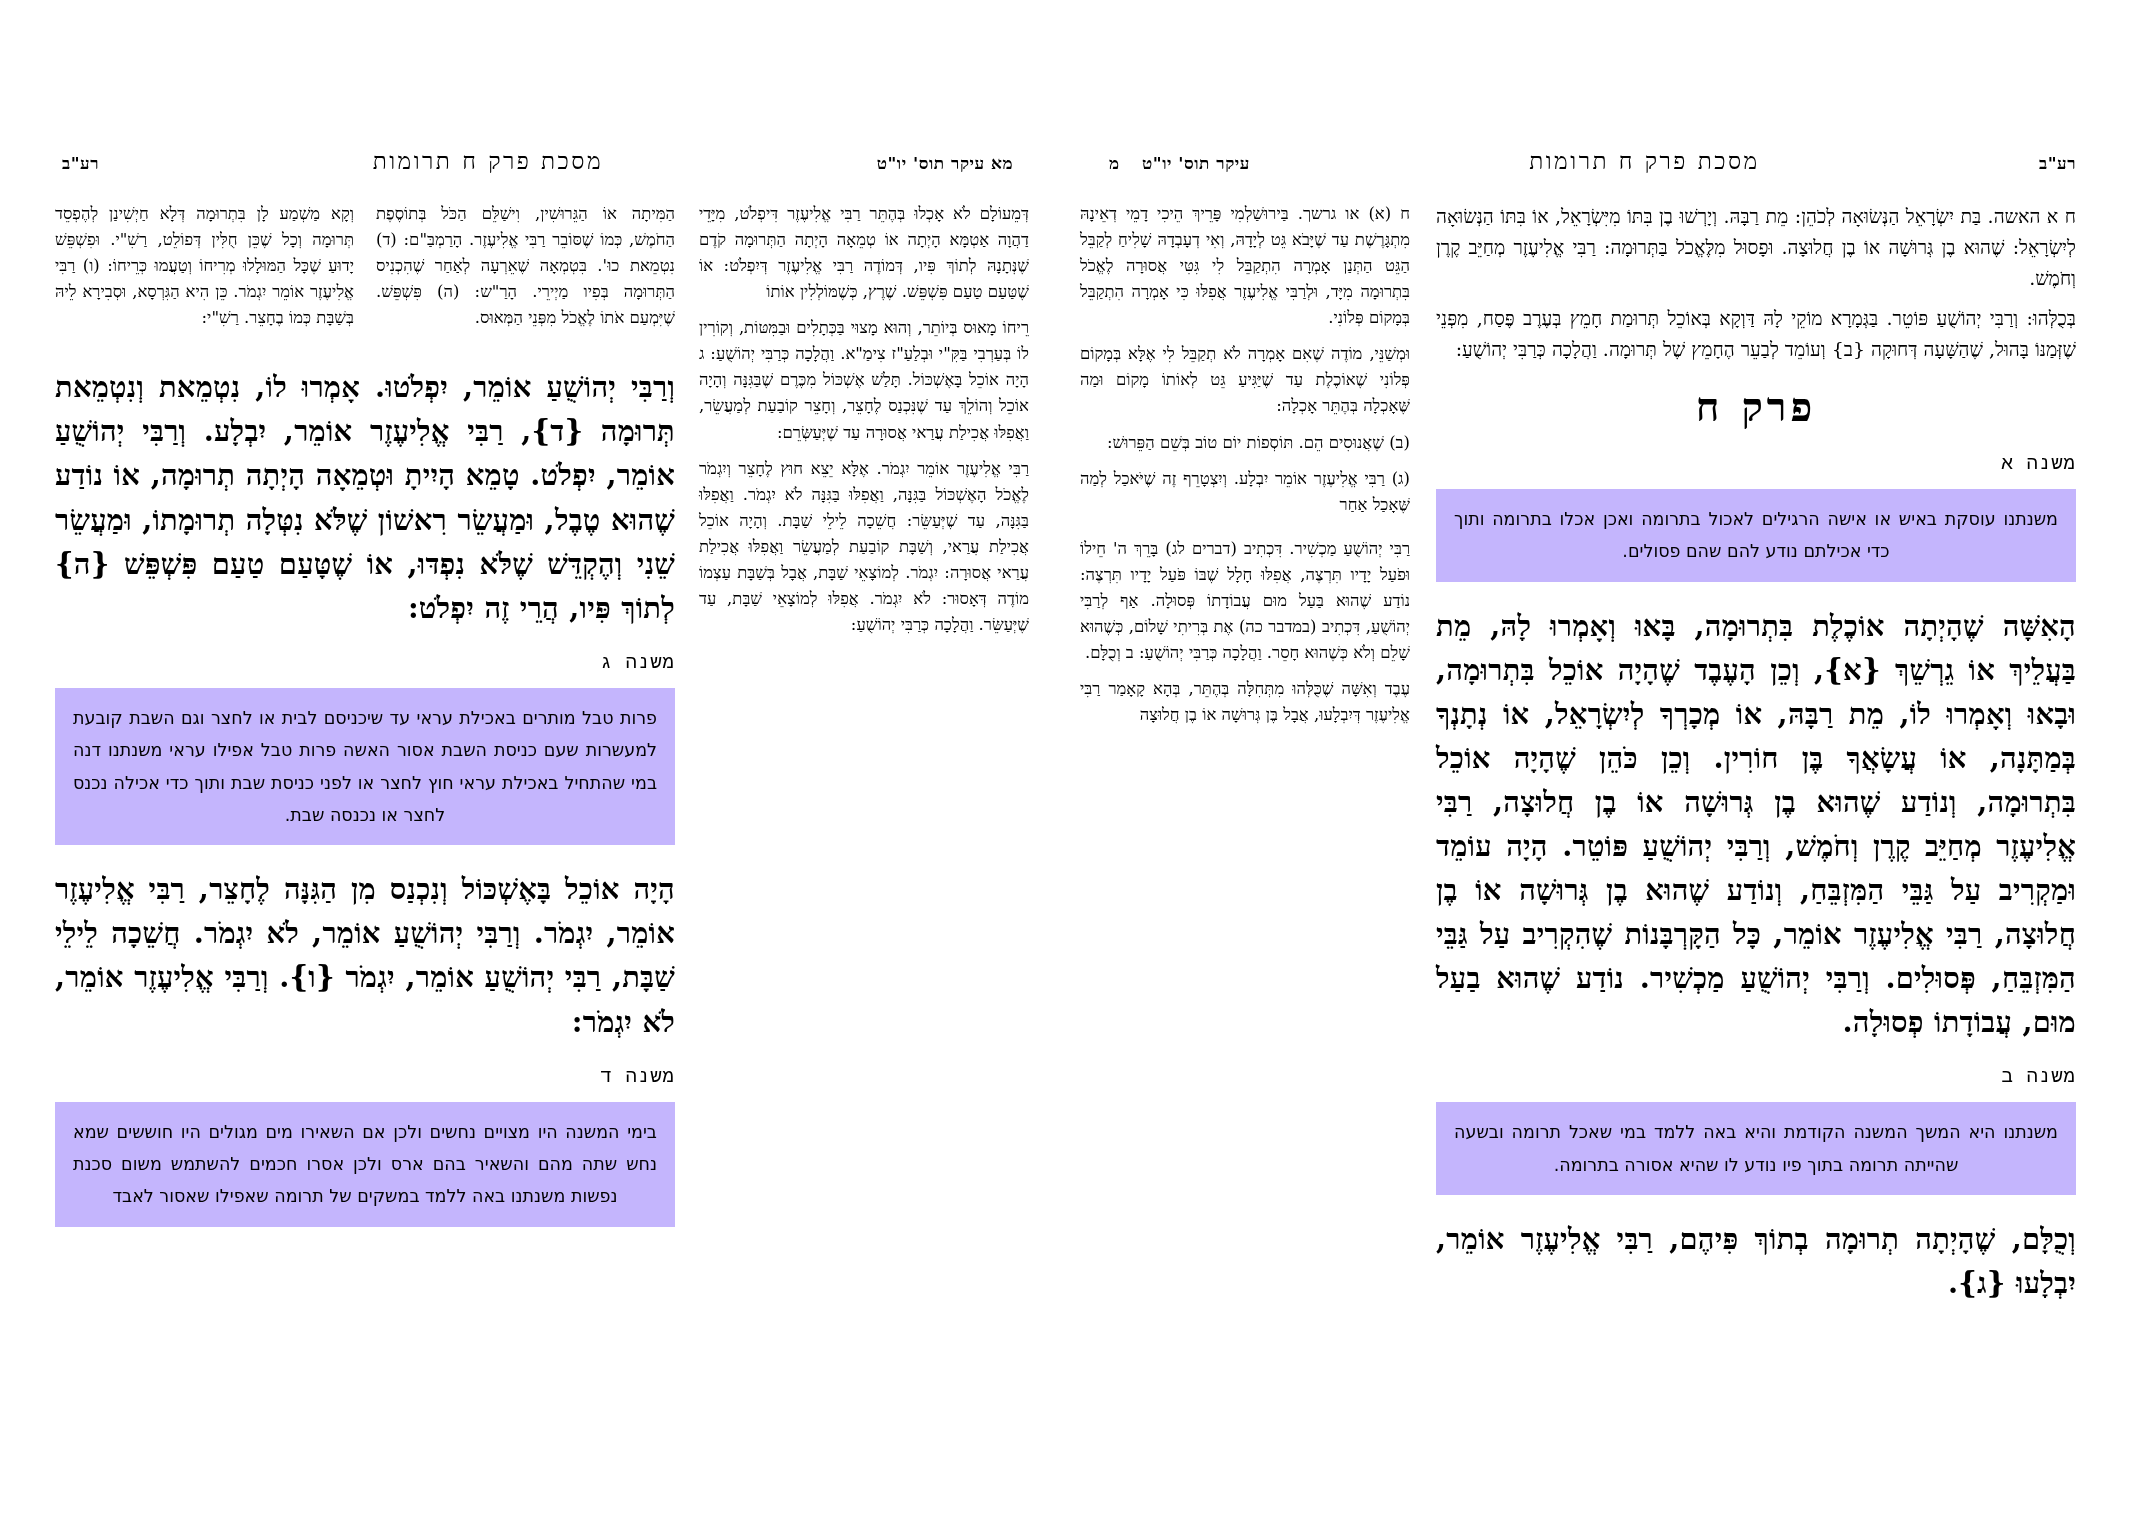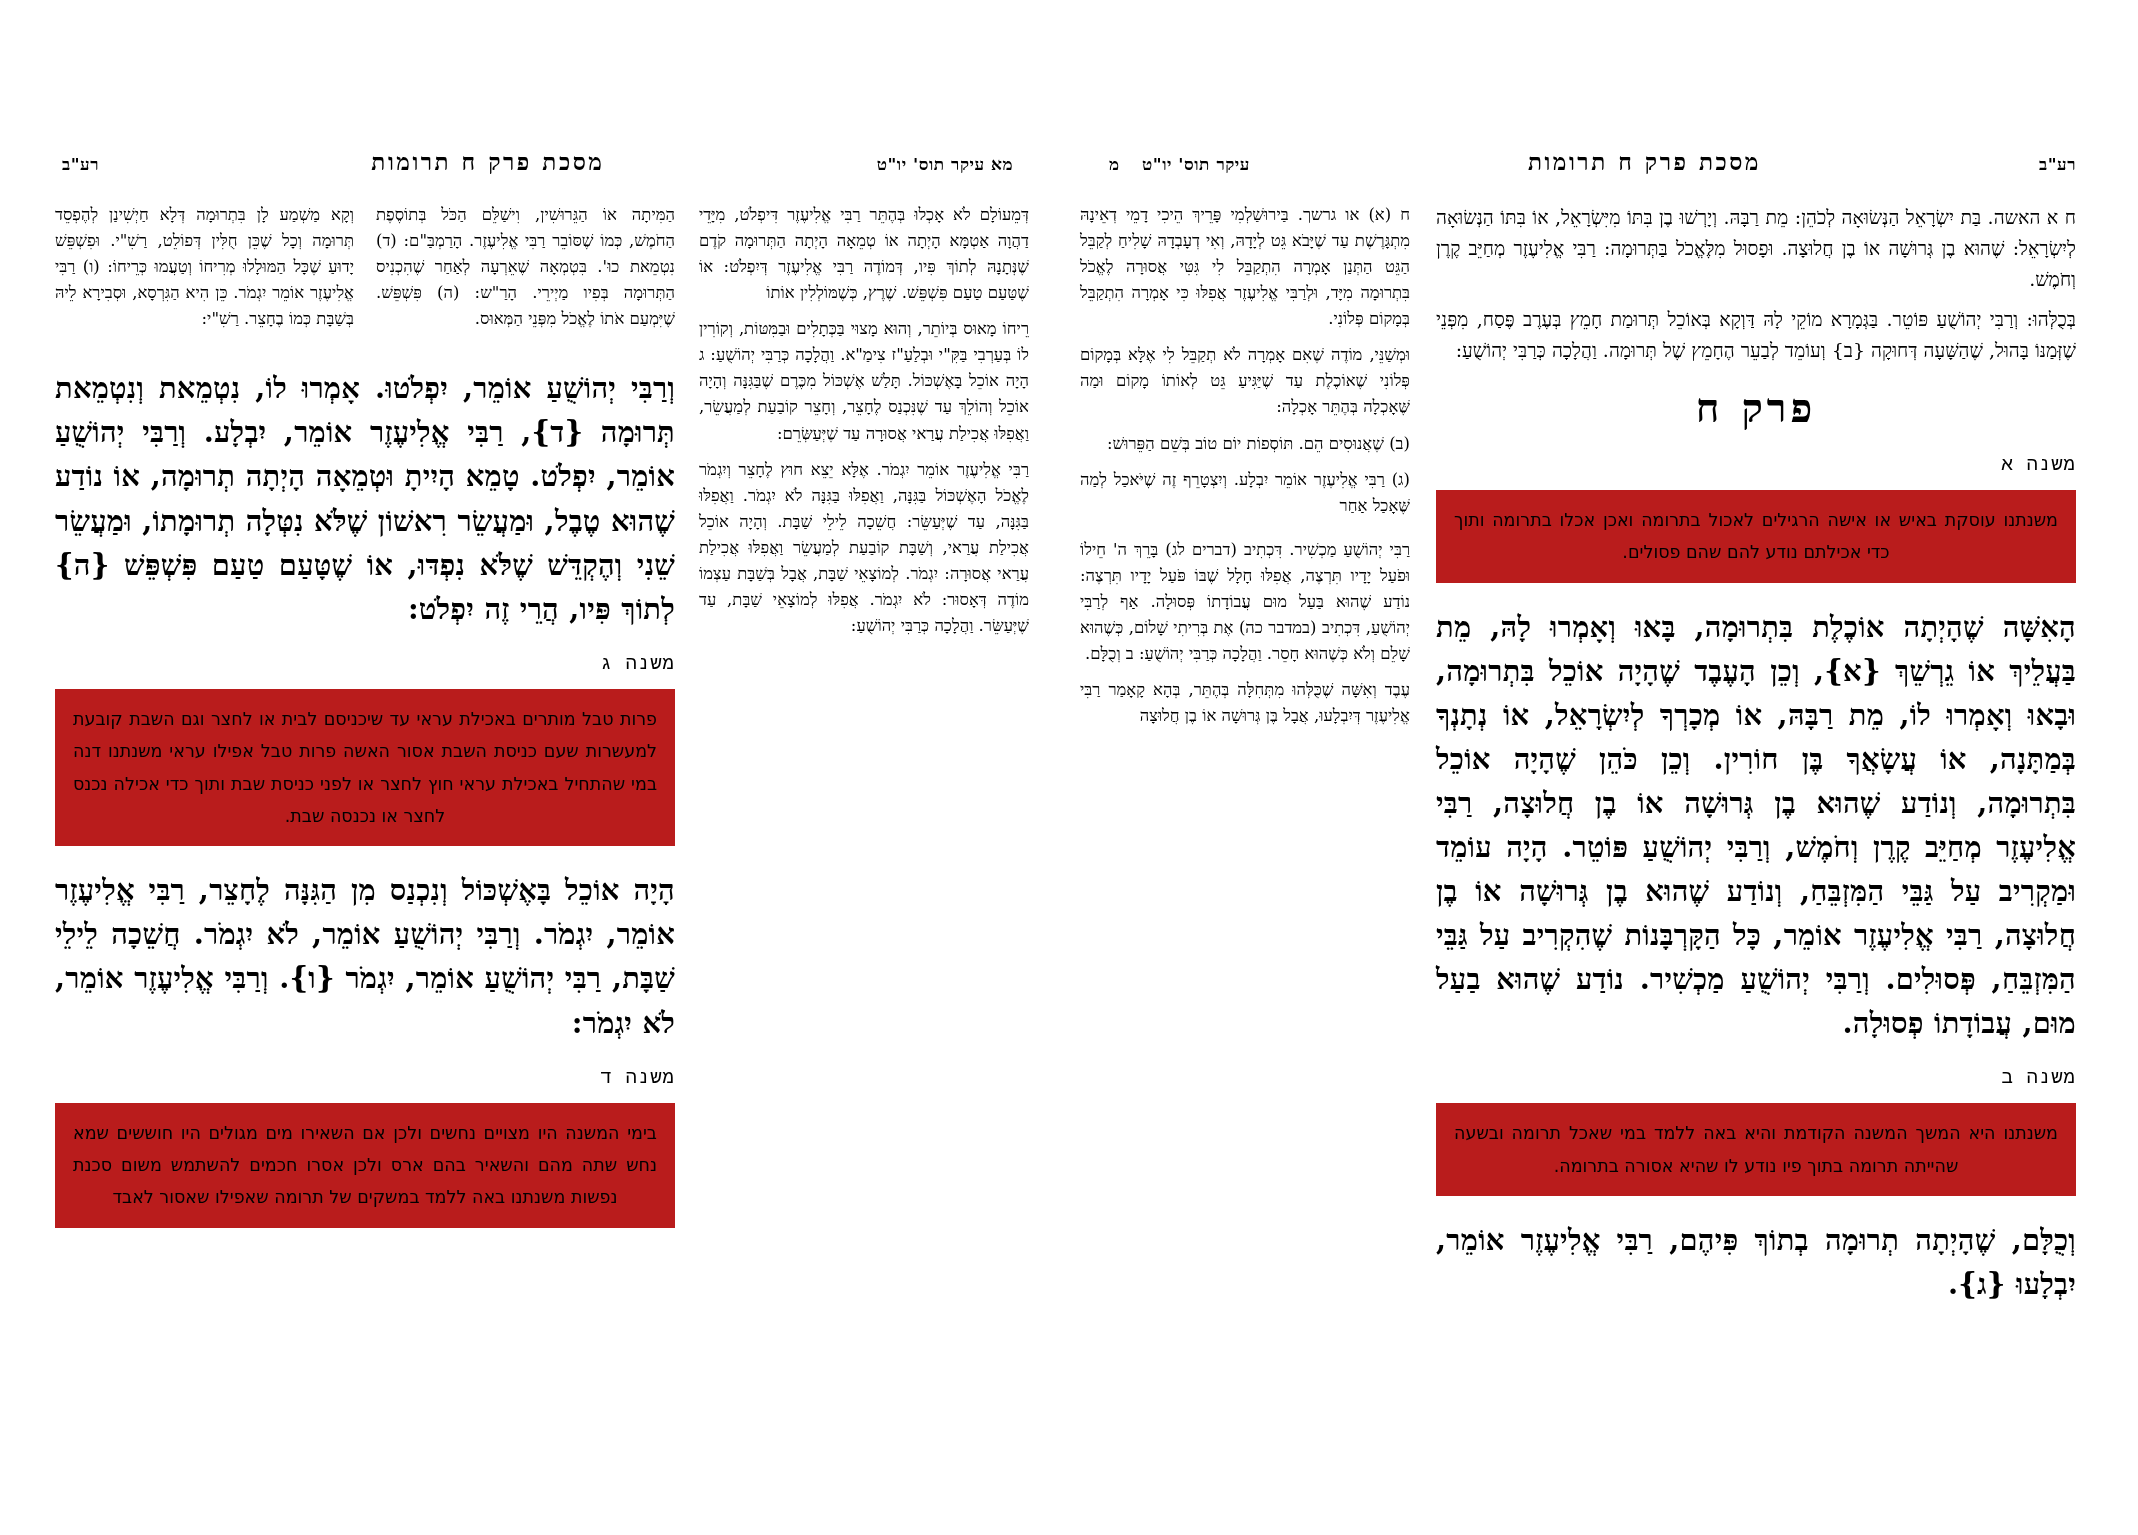--- a/index.html
+++ b/index.html
@@ -54,21 +54,21 @@
     font-weight: 700;
     letter-spacing: 0.5px;
     white-space: nowrap;
   }
   .runhead-side .folio {
     margin-right: 16px;
     margin-left: 0;
   }
   .runhead-center {
     font-size: 23px;
-    font-weight: 700;
+    font-weight: 400;
     letter-spacing: 2.5px;
     white-space: nowrap;
   }
 
   
   .cols {
     display: flex;
     flex-direction: row;
     width: 100%;
     align-items: flex-start;
@@ -106,21 +106,21 @@
     margin: 18px 0 20px 0;
   }
   .mishna-label {
     font-family: Liberation Mono, monospace;
     font-size: 19px;
     font-weight: 400;
     margin: 22px 0 14px 0;
     letter-spacing: 1px;
   }
   .note-box {
-    background: #b91c1c;
+    background: #c4b5fd;
     font-family: "DejaVu Sans", "Liberation Sans", sans-serif;
     font-size: 17.5px;
     line-height: 1.85;
     padding: 14px 18px 14px 18px;
     text-align: justify;
     text-align-last: center;
     margin: 0 0 22px 0;
     box-sizing: border-box;
   }
   

